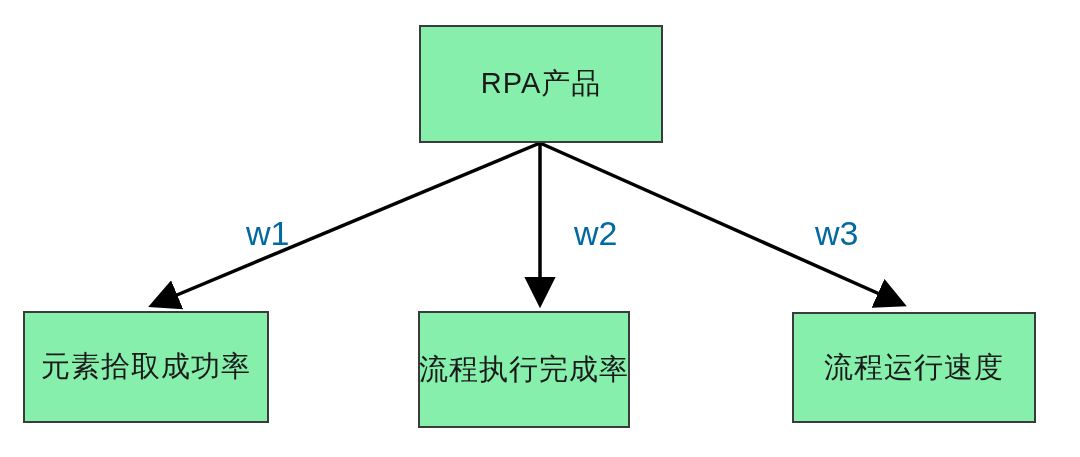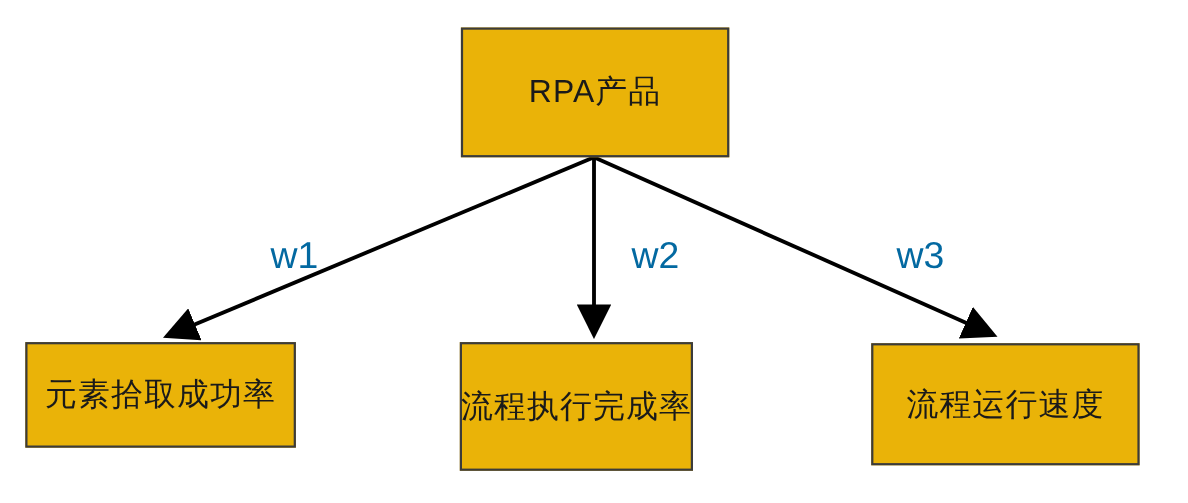--- a/index.html
+++ b/index.html
@@ -17,33 +17,33 @@
   }
   .arrow-layer {
     position: absolute;
     left: 0;
     top: 0;
     width: 1080px;
     height: 457px;
   }
   .node {
     position: absolute;
-    background: #eab308;
+    background: #86efac;
     border: 2px solid #3b3b3b;
     box-sizing: border-box;
     display: flex;
     align-items: center;
     justify-content: center;
     color: #1a1a1a;
     font-size: 29px;
     letter-spacing: 1px;
     white-space: nowrap;
   }
   .node-root   { left: 419px; top: 25px;  width: 244px; height: 118px; }
-  .node-left   { left: 23px;  top: 311px; width: 246px; height: 96px; }
+  .node-left   { left: 23px;  top: 311px; width: 246px; height: 112px; }
   .node-middle { left: 418px; top: 311px; width: 212px; height: 117px; }
   .node-right  { left: 792px; top: 312px; width: 244px; height: 111px; }
   .weight-label {
     position: absolute;
     color: #0369a1;
     font-size: 34px;
     line-height: 1;
     white-space: nowrap;
   }
   .weight-w1 { left: 246px; top: 216px; }

